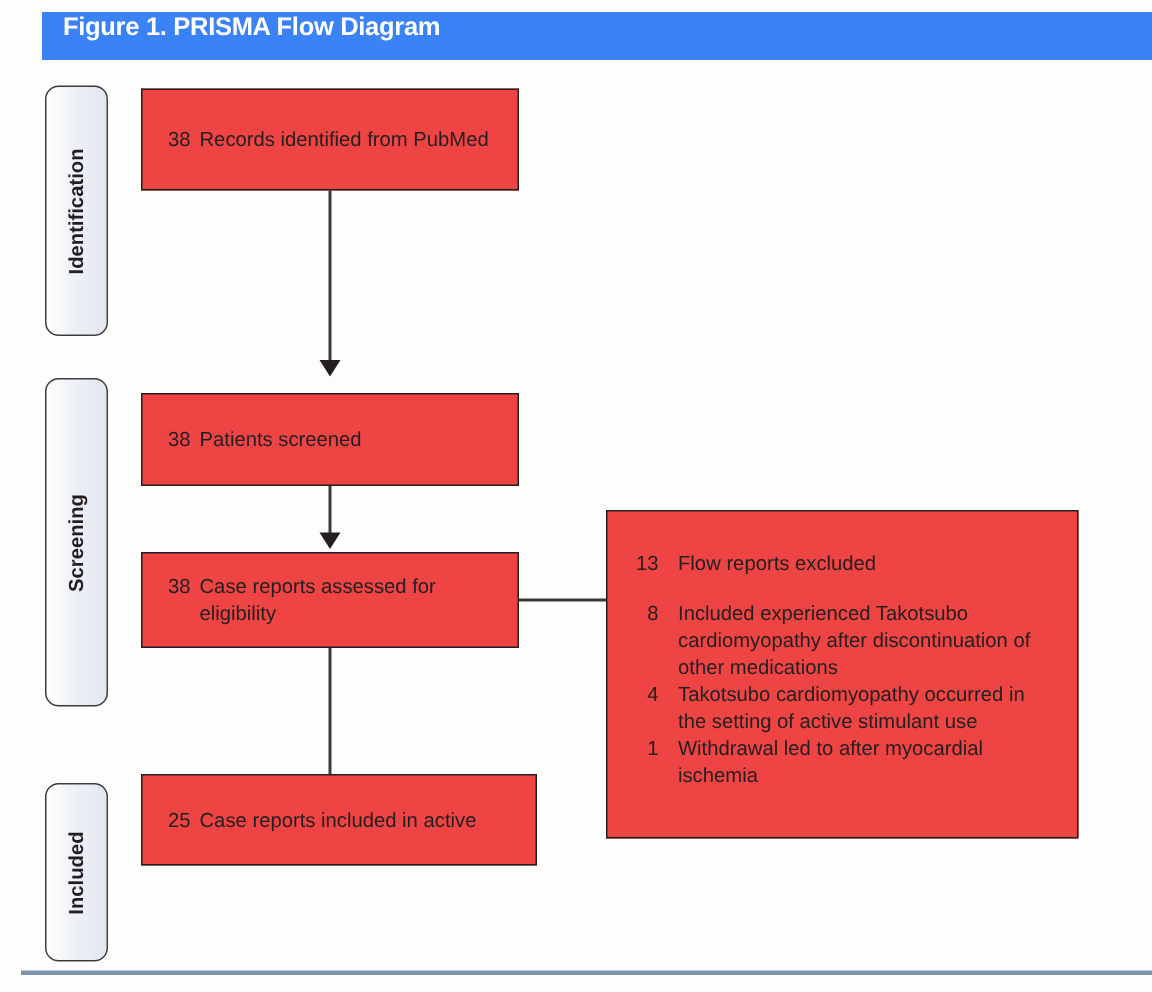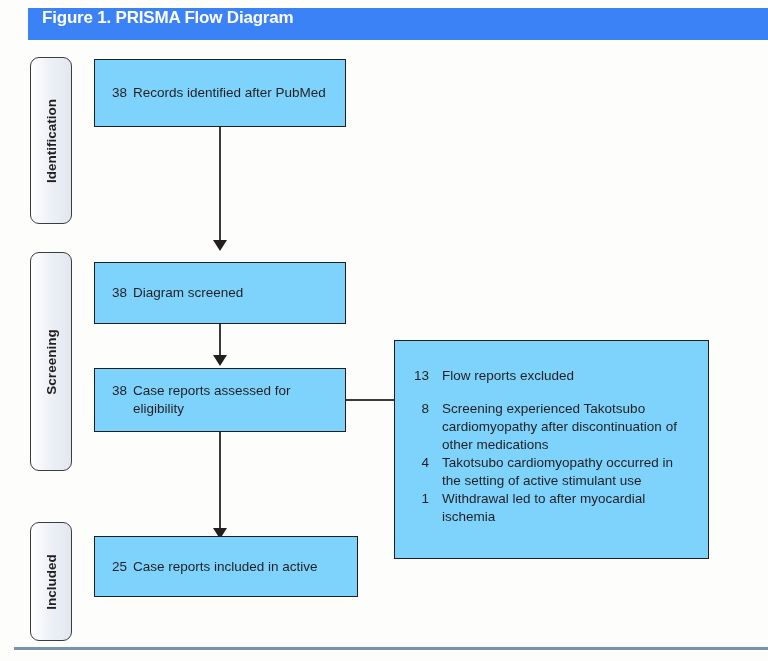--- a/index.html
+++ b/index.html
@@ -50,21 +50,21 @@
     transform: translate(-50%, -50%) rotate(-90deg);
     white-space: nowrap;
     font-size: 13.5px;
     font-weight: bold;
     color: #231f20;
   }
 
   
   .flow-box {
     position: absolute;
-    background: #7dd3fc;
+    background: #ef4444;
     border: 1.4px solid #231f20;
     box-sizing: border-box;
     display: flex;
     align-items: center;
   }
   .box-inner {
     width: 100%;
     padding: 0 14px;
   }
   .line-row {
@@ -146,33 +146,33 @@
 </div>
 
 <div class="stage-pill" style="left:30px; top:522px; width:42px; height:119px;">
   <span class="stage-pill-label">Included</span>
 </div>
 
 <div class="flow-box" style="left:94px; top:59px; width:252px; height:68px;">
   <div class="box-inner">
     <div class="line-row">
       <span class="line-num">38</span>
-      <span class="line-txt">Records identified after PubMed</span>
+      <span class="line-txt">Records identified from PubMed</span>
     </div>
   </div>
 </div>
 
 <div class="conn-v" style="left:219px; top:127px; height:121px;"></div>
 <div class="arrow-down" style="left:213px; top:240px;"></div>
 
 <div class="flow-box" style="left:94px; top:262px; width:252px; height:62px;">
   <div class="box-inner">
     <div class="line-row">
       <span class="line-num">38</span>
-      <span class="line-txt">Diagram screened</span>
+      <span class="line-txt">Patients screened</span>
     </div>
   </div>
 </div>
 
 <div class="conn-v" style="left:219px; top:324px; height:36px;"></div>
 <div class="arrow-down" style="left:213px; top:355px;"></div>
 
 <div class="flow-box" style="left:94px; top:368px; width:252px; height:64px;">
   <div class="box-inner">
     <div class="line-row">
@@ -181,42 +181,42 @@
     </div>
   </div>
 </div>
 
 <div class="conn-h" style="left:346px; top:399px; width:67px;"></div>
 <div class="arrow-right" style="left:409px; top:393px;"></div>
 
 <div class="conn-v" style="left:219px; top:432px; height:104px;"></div>
 <div class="arrow-down" style="left:213px; top:528px;"></div>
 
-<div class="flow-box" style="left:94px; top:536px; width:264px; height:61px;">
+<div class="flow-box" style="left:94px; top:516px; width:264px; height:61px;">
   <div class="box-inner">
     <div class="line-row">
       <span class="line-num">25</span>
       <span class="line-txt">Case reports included in active</span>
     </div>
   </div>
 </div>
 
-<div class="flow-box excl-box" style="left:394px; top:340px; width:315px; height:219px; align-items:flex-start;">
+<div class="flow-box excl-box" style="left:404px; top:340px; width:315px; height:219px; align-items:flex-start;">
   <div class="box-inner" style="padding-top:26px;">
 
     <div class="line-row">
       <span class="line-num">13</span>
       <span class="line-txt">Flow reports excluded</span>
     </div>
 
     <div class="excl-gap"></div>
 
     <div class="line-row">
       <span class="line-num">8</span>
-      <span class="line-txt">Screening experienced Takotsubo cardiomyopathy after discontinuation of other medications</span>
+      <span class="line-txt">Included experienced Takotsubo cardiomyopathy after discontinuation of other medications</span>
     </div>
 
     <div class="line-row">
       <span class="line-num">4</span>
       <span class="line-txt">Takotsubo cardiomyopathy occurred in the setting of active stimulant use</span>
     </div>
 
     <div class="line-row">
       <span class="line-num">1</span>
       <span class="line-txt">Withdrawal led to after myocardial ischemia</span>

